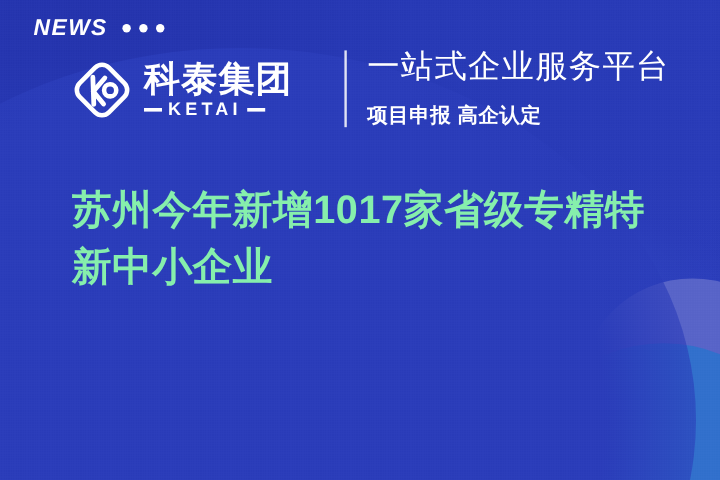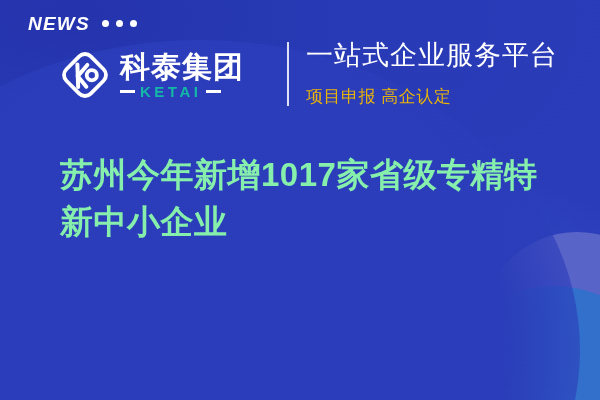--- a/index.html
+++ b/index.html
@@ -140,21 +140,21 @@
   .brand-en-row .rule {
     height: 3px;
     width: 15px;
     background: #ffffff;
     display: block;
   }
   .brand-en {
     font-size: 15px;
     font-weight: bold;
     letter-spacing: 3.5px;
-    color: #14b8a6;
+    color: #ffffff;
     line-height: 1;
     white-space: nowrap;
   }
 
   
   .divider {
     position: absolute;
     left: 287px;
     top: 42px;
     width: 2px;
@@ -173,22 +173,22 @@
   }
   .tagline-main {
     font-size: 27px;
     color: #ffffff;
     letter-spacing: 1px;
     line-height: 1.1;
     white-space: nowrap;
   }
   .tagline-sub {
     font-size: 17px;
-    font-weight: normal;
-    color: #eab308;
+    font-weight: bold;
+    color: #ffffff;
     letter-spacing: .5px;
     line-height: 1.15;
     white-space: nowrap;
   }
 
   
   .headline {
     position: absolute;
     left: 60px;
     top: 152px;

